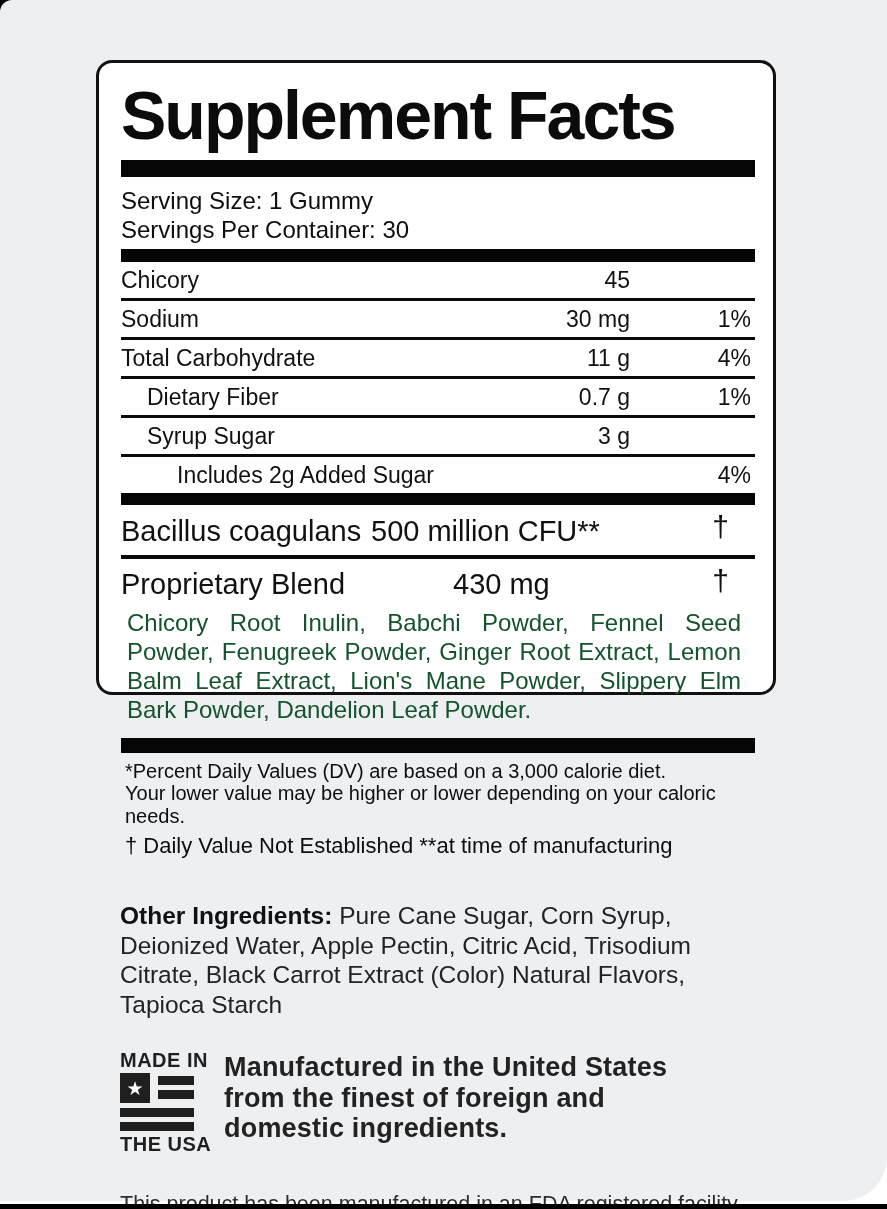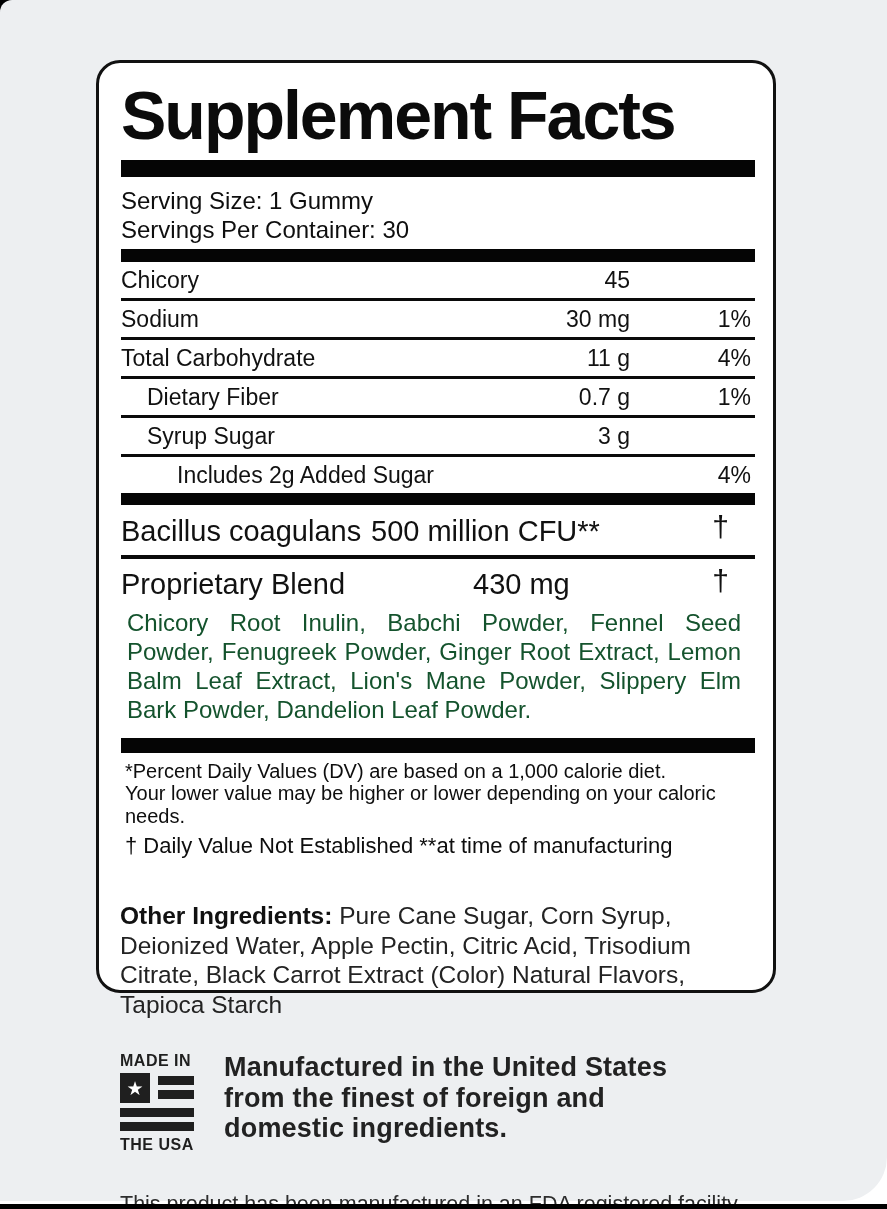--- a/index.html
+++ b/index.html
@@ -14,22 +14,22 @@
   .corner-notch { position:absolute; left:0; top:0; width:14px; height:14px; background:#000; }
   .page {
     position:absolute; left:0; top:0; width:887px; height:1201px;
     background:#edeff1;
     border-radius:12px 0 44px 0;
   }
   .bottom-bar { position:absolute; left:0; bottom:0; width:887px; height:5px; background:#000; }
 
   
   .facts-box {
-    position:absolute; left:96px; top:60px; width:680px; height:933px;
-    background:#fff; border:3px solid #111; border-radius:24px;
+    position:absolute; left:96px; top:60px; width:680px; height:635px;
+    background:#fff; border:3px solid #111; border-radius:16px;
     padding:12px 18px 0 22px;
   }
   .sf-title {
     font-size:68px; font-weight:bold; letter-spacing:-2px;
     line-height:0.95; margin-top:8px; white-space:nowrap; color:#0b0b0b;
   }
   .bar { background:#050505; width:100%; }
   .bar-1 { height:17px; margin-top:12px; }
   .bar-2 { height:13px; margin-top:5px; }
   .bar-3 { height:12px; }
@@ -55,39 +55,39 @@
   .nrow .n-dv { text-align:right; padding-right:4px; white-space:nowrap; }
   .nrow.indent-1 .n-name { padding-left:26px; }
   .nrow.indent-2 .n-name { padding-left:56px; }
   .nrow.last { border-bottom:none; }
 
   .srow { position:relative; font-size:29px; line-height:32px; }
   .srow-1 { padding:10px 0 8px; border-bottom:4px solid #0a0a0a; }
   .srow-2 { padding:9px 0 0; }
   .srow .s-amt { position:absolute; white-space:nowrap; }
   .srow-1 .s-amt { left:250px; top:10px; }
-  .srow-2 .s-amt { left:352px; top:9px; }
+  .srow-2 .s-amt { left:332px; top:9px; }
   .srow .s-dagger { position:absolute; right:26px; top:6px; font-size:30px; }
 
   .blend-ingredients {
     margin:8px 0 0 6px; width:614px;
     font-size:24px; line-height:29px; text-align:justify; color:#14532d;
   }
   .footnotes { margin-top:7px; padding-left:4px; color:#0e0e0e; }
   .fn-small { font-size:20px; line-height:22.5px; }
   .fn-dagger { font-size:22px; line-height:26px; margin-top:6px; }
 
   
   .below { position:absolute; left:120px; top:901px; width:640px; }
   .other-ingredients { font-size:24.5px; line-height:29.5px; color:#232323; width:632px; }
   .other-ingredients b { color:#111; }
 
   .usa-row { display:flex; margin-top:33px; align-items:flex-start; }
   .usa-badge { width:78px; flex:0 0 78px; color:#1f1f1f; }
-  .usa-badge .usa-txt { font-size:16px; font-weight:bold; letter-spacing:0.5px; line-height:17px; white-space:nowrap; }
+  .usa-badge .usa-txt { font-size:20px; font-weight:bold; letter-spacing:0.5px; line-height:17px; white-space:nowrap; }
   .flag { width:74px; margin:4px 0 5px; }
   .flag-top { display:flex; height:30px; }
   .canton { width:30px; height:30px; background:#1f1f1f; color:#fff; display:flex; align-items:center; justify-content:center; font-size:19px; line-height:1; }
   .short-stripes { flex:1; margin-left:8px; padding-top:3px; }
   .stripe { background:#1f1f1f; height:9px; }
   .short-stripes .stripe + .stripe { margin-top:5px; }
   .full-stripes .stripe { margin-top:5px; }
   .manufactured {
     margin-left:26px; width:470px;
     font-size:27px; font-weight:bold; line-height:30.5px; color:#222;
@@ -157,21 +157,21 @@
       <span class="s-name">Proprietary Blend</span>
       <span class="s-amt">430 mg</span>
       <span class="s-dagger">†</span>
     </div>
 
     <div class="blend-ingredients">Chicory Root Inulin, Babchi Powder, Fennel Seed Powder, Fenugreek Powder, Ginger Root Extract, Lemon Balm Leaf Extract, Lion's Mane Powder, Slippery Elm Bark Powder, Dandelion Leaf Powder.</div>
 
     <div class="bar bar-4"></div>
 
     <div class="footnotes">
-      <div class="fn-small">*Percent Daily Values (DV) are based on a 1,000 calorie diet.</div>
+      <div class="fn-small">*Percent Daily Values (DV) are based on a 3,000 calorie diet.</div>
       <div class="fn-small">Your lower value may be higher or lower depending on your caloric needs.</div>
       <div class="fn-dagger">† Daily Value Not Established **at time of manufacturing</div>
     </div>
   </div>
 
   <div class="below">
     <div class="other-ingredients">
       <b>Other Ingredients:</b><span> Pure Cane Sugar, Corn Syrup, Deionized Water, Apple Pectin, Citric Acid, Trisodium Citrate, Black Carrot Extract (Color) Natural Flavors, Tapioca Starch</span>
     </div>
 

